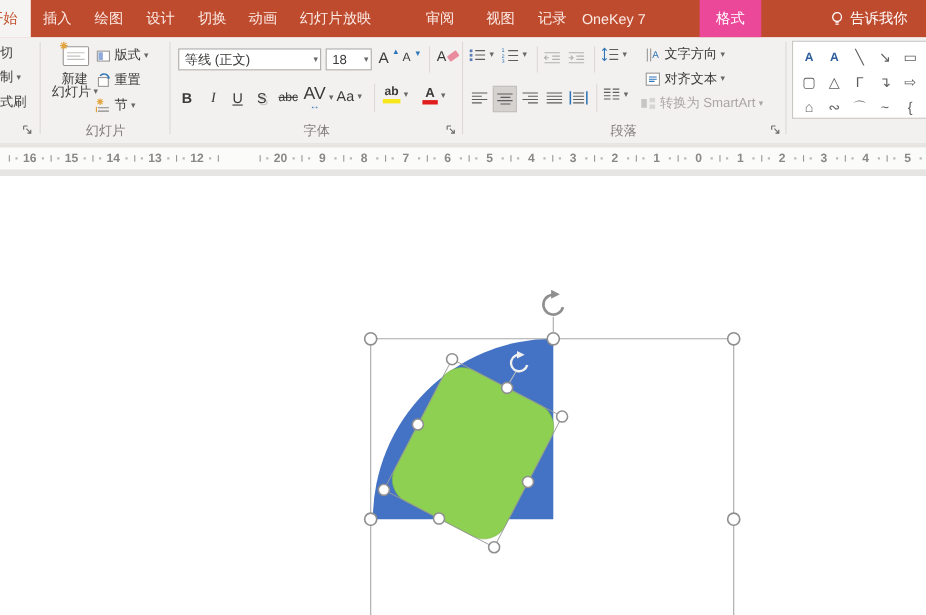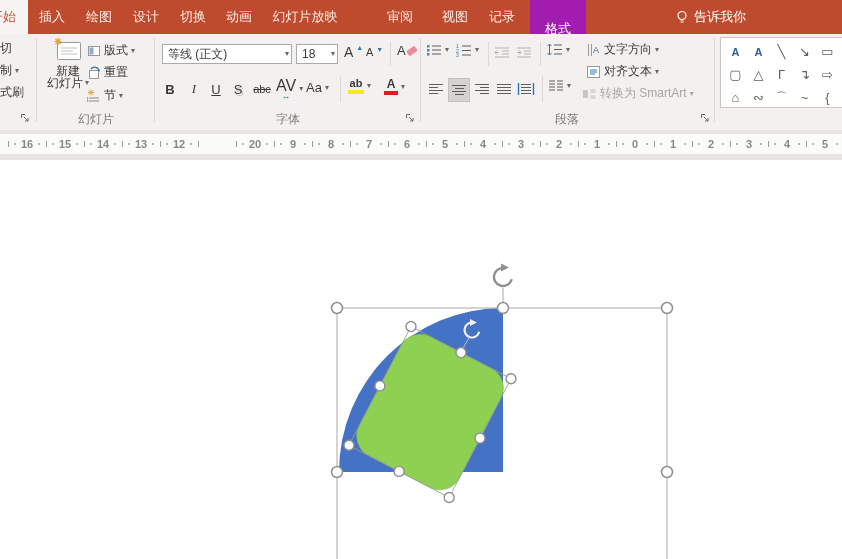--- a/index.html
+++ b/index.html
@@ -5,21 +5,21 @@
   html,body{margin:0;padding:0;background:#fff;}
   .app{position:relative;width:842px;height:559px;overflow:hidden;
        font-family:"Liberation Sans","DejaVu Sans",sans-serif;
        -webkit-font-smoothing:antialiased;color:#3b3a39;}
 
   
   .tabbar{position:absolute;top:0;left:0;width:842px;height:34px;background:#BF4B2E;}
   .tab{position:absolute;top:0;height:34px;display:flex;align-items:center;justify-content:center;
        transform:translateX(-50%);padding:0 12px;color:#FBEAE4;font-size:13px;white-space:nowrap;cursor:pointer;}
   .tab.sel{background:#F6F4F2;color:#C3502F;}
-  .tab.ctx{background:#a21caf;color:#fff;padding:12px 15px;}
+  .tab.ctx{background:#ec4899;color:#fff;padding:0 15px;}
   .tab.tellme{transform:none;gap:6px;color:#fff;}
   .tab:nth-child(1){left:3px}
   .tab:nth-child(2){left:52px}
   .tab:nth-child(3){left:99px}
   .tab:nth-child(4){left:146px}
   .tab:nth-child(5){left:193px}
   .tab:nth-child(6){left:239px}
   .tab:nth-child(7){left:305px}
   .tab:nth-child(8){left:400px}
   .tab:nth-child(9){left:455px}
@@ -106,20 +106,23 @@
       </div>
       <div class="tab">
         <span>审阅</span>
       </div>
       <div class="tab">
         <span>视图</span>
       </div>
       <div class="tab">
         <span>记录</span>
       </div>
+      <div class="tab">
+        <span>OneKey 7</span>
+      </div>
       <div class="tab ctx">
         <span>格式</span>
       </div>
       <div class="tab tellme">
         <svg width="12" height="15">
           <circle cx="6" cy="5.5" r="4" fill="none" stroke="#fff" stroke-width="1.2"></circle>
           <path d="M4.5,10 h3 M4.5,12 h3" stroke="#fff" stroke-width="1.2"></path>
         </svg>
         <span>告诉我你</span>
       </div>

